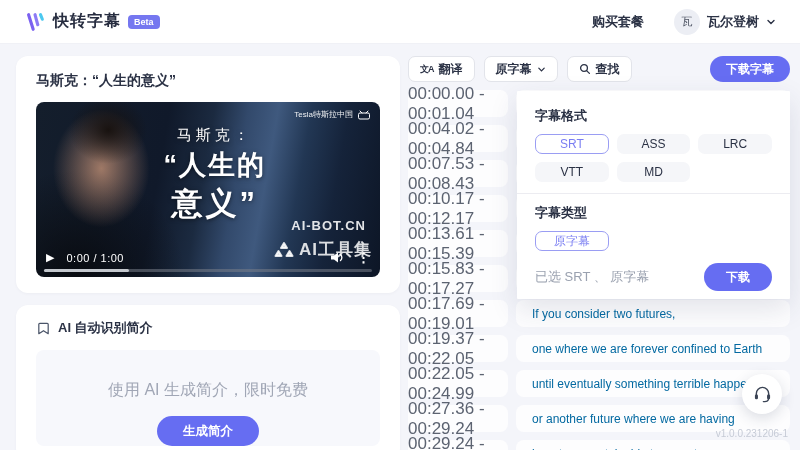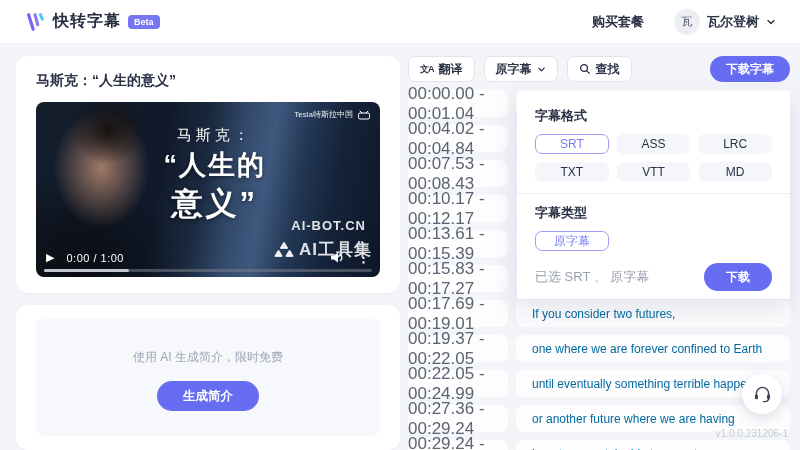--- a/index.html
+++ b/index.html
@@ -55,21 +55,21 @@
   .dots { font-size:13px; font-weight:bold; letter-spacing:0; cursor:pointer; }
   .progress { position:absolute; left:8px; right:8px; bottom:5px; height:3px;
               background:rgba(120,126,136,.55); border-radius:2px; z-index:2; }
   .progress-fill { width:26%; height:100%; background:#c3c7cd; border-radius:2px; }
 
   
   .summary-card { flex:1; padding:14px 20px; display:flex; flex-direction:column; }
   .summary-head { display:flex; align-items:center; gap:7px; font-size:13px; font-weight:bold; margin-bottom:13px; }
   .summary-box { flex:1; background:#f7f8fc; border-radius:8px; display:flex; flex-direction:column;
                  align-items:center; padding-top:30px; }
-  .summary-hint { font-size:12px; color:#a0a6b5; }
+  .summary-hint { font-size:16px; color:#a0a6b5; }
   .gen-btn { margin-top:15px; height:30px; padding:0 26px; border:none; border-radius:16px;
              background:#666df2; color:#fff; font-size:12.5px; font-weight:bold; cursor:pointer; }
 
   
   .toolbar { display:flex; align-items:center; gap:9px; }
   .tb-btn { height:26px; display:flex; align-items:center; gap:5px; padding:0 11px;
             background:#fff; border:1px solid #e2e4ea; border-radius:7px;
             font-size:12px; font-weight:bold; color:#2b3245; cursor:pointer; }
   .tb-icon-text { font-size:9px; font-weight:bold; letter-spacing:-1px; }
   .dl-btn { margin-left:auto; height:26px; padding:0 16px; border:none; border-radius:14px;
@@ -170,20 +170,26 @@
             <span class="dots">⋮</span>
           </div>
         </div>
         <div class="progress">
           <div class="progress-fill"></div>
         </div>
       </div>
     </div>
 
     <div class="card summary-card">
+      <div class="summary-head">
+        <svg width="15" height="15" viewBox="0 0 16 16">
+          <path d="M4 2.5 h8 a1 1 0 0 1 1 1 v10 l-5-3.2 -5 3.2 v-10 a1 1 0 0 1 1-1 z" fill="none" stroke="#4a5468" stroke-width="1.3" stroke-linejoin="round"></path>
+        </svg>
+        <span>AI 自动识别简介</span>
+      </div>
       <div class="summary-box">
         <p class="summary-hint">使用 AI 生成简介，限时免费</p>
         <button class="gen-btn">生成简介</button>
       </div>
     </div>
   </div>
 
   <div class="right-col">
     <div class="toolbar">
       <button class="tb-btn">
@@ -252,21 +258,20 @@
           <div class="bubble">long-term sustainable transport</div>
         </div>
       </div>
 
     <div class="dropdown">
       <div class="dd-title">字幕格式</div>
       <div class="fmt-grid">
           <button class="opt-btn selected">SRT</button>
           <button class="opt-btn">ASS</button>
           <button class="opt-btn">LRC</button>
-          <button class="opt-btn">TXT</button>
           <button class="opt-btn">VTT</button>
           <button class="opt-btn">MD</button>
         </div>
       <hr class="dd-divider">
       <div class="dd-title">字幕类型</div>
       <div class="type-row">
           <button class="opt-btn selected">原字幕</button>
         </div>
       <div class="dd-footer">
         <span class="dd-selected">已选 SRT 、 原字幕</span>

